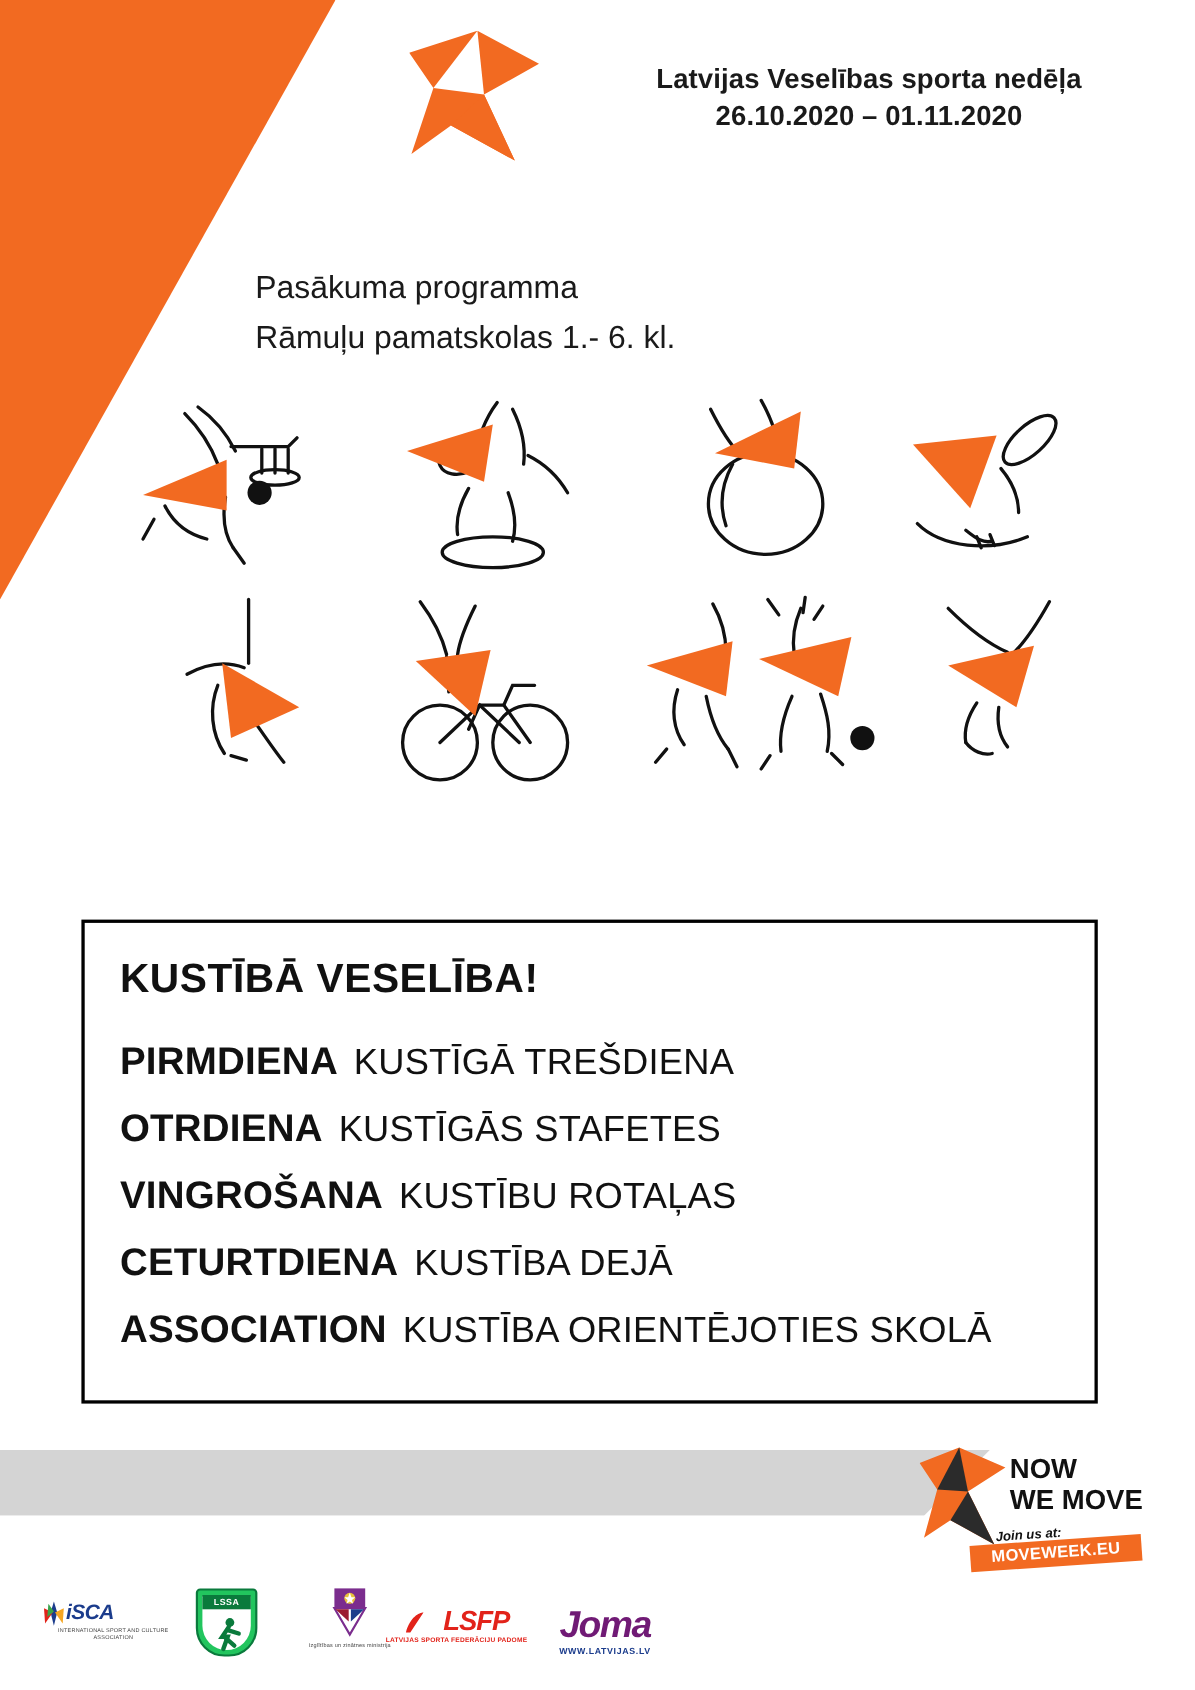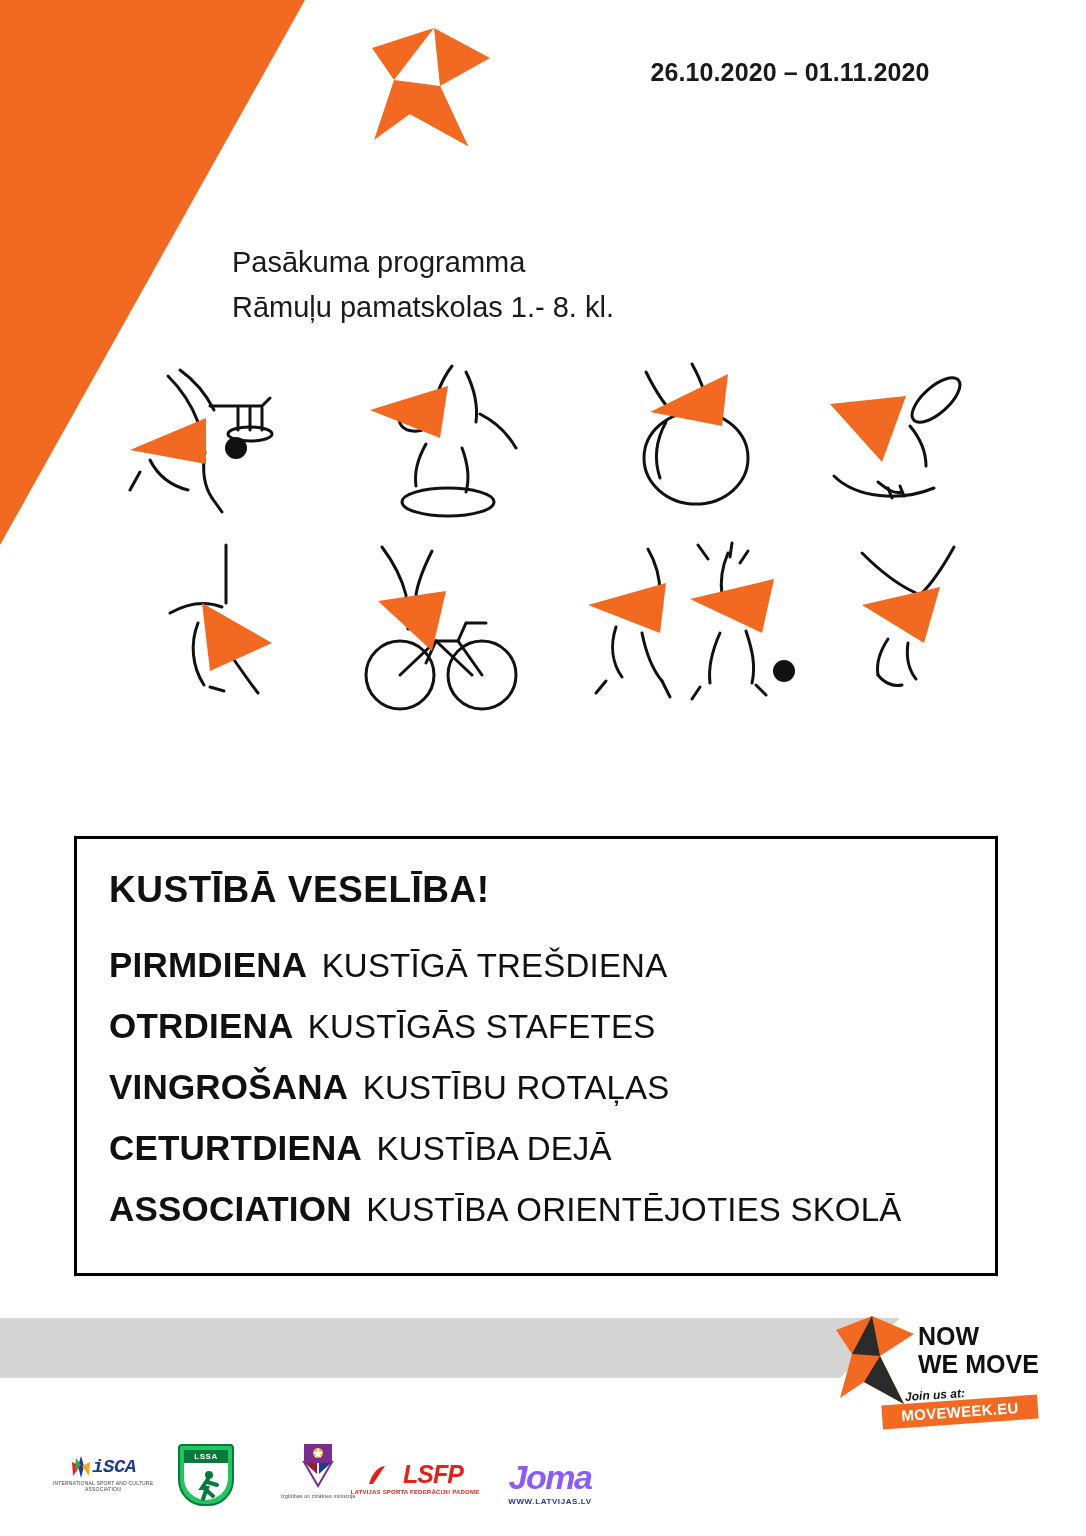--- a/index.html
+++ b/index.html
@@ -202,21 +202,21 @@
   .lsfp-sub {
     font-size: 6px;
     font-weight: bold;
     color: #e2231a;
     letter-spacing: 0.2px;
   }
   .joma-text {
     font-size: 34px;
     font-weight: bold;
     font-style: italic;
-    color: #8b5cf6;
+    color: #701a75;
     letter-spacing: -1.5px;
     text-align: center;
   }
   .joma-sub {
     font-size: 8px;
     font-weight: bold;
     color: #1b3c8c;
     letter-spacing: 0.6px;
     text-align: center;
   }
@@ -265,26 +265,27 @@
 
 <div class="header-logo">
   <svg viewBox="0 0 130 120" width="130" height="120">
     <polygon points="62,0 118,30 68,58 96,118 38,86 2,112 22,52 0,20" fill="#f26a21"></polygon>
     <polygon points="62,0 68,58 22,52" fill="#ffffff"></polygon>
     <polygon points="68,58 96,118 38,86" fill="#f26a21"></polygon>
   </svg>
 </div>
 
 <div class="header-text">
+  <div>Latvijas Veselības sporta nedēļa</div>
   <div>26.10.2020 – 01.11.2020</div>
 </div>
 
 <div class="program-title">
   <div>Pasākuma programma</div>
-  <div>Rāmuļu pamatskolas 1.- 8. kl.</div>
+  <div>Rāmuļu pamatskolas 1.- 6. kl.</div>
 </div>
 
 <div class="picto-grid">
 
   <div class="picto" style="left:0px; top:0px;">
     <svg viewBox="0 0 190 180" width="190" height="180">
       <g fill="none" stroke="#111" stroke-width="3" stroke-linecap="round">
         <path d="M70 18 C84 28 96 42 104 58"></path>
         <path d="M58 24 C72 38 82 54 88 70"></path>
         <path d="M100 54 L152 54 L160 46"></path>
@@ -441,21 +442,21 @@
 <div class="nwm-text">
   <div>NOW</div>
   <div>WE MOVE</div>
 </div>
 <div class="join-us">Join us at:</div>
 <div class="moveweek">MOVEWEEK.EU</div>
 
 <div class="sponsors">
 
   <div class="sponsor" style="left:8px; top:14px; width:130px;">
-    <div style="display:flex; align-items:center; justify-content:center;font-family:Liberation Mono, monospace;">
+    <div style="display:flex; align-items:center; justify-content:flex-start;">
       <svg width="22" height="26" viewBox="0 0 22 26">
         <path d="M11 2 L14 12 L11 24 L8 12 Z" fill="#1b3c8c"></path>
         <path d="M2 8 L10 12 L3 22 Z" fill="#e2231a"></path>
         <path d="M20 8 L12 12 L19 22 Z" fill="#f5a623"></path>
         <path d="M6 4 L11 11 L5 16 Z" fill="#3aa34a"></path>
       </svg>
       <span class="isca-text">iSCA</span>
     </div>
     <div class="sp-caption">INTERNATIONAL SPORT AND CULTURE ASSOCIATION</div>
   </div>

